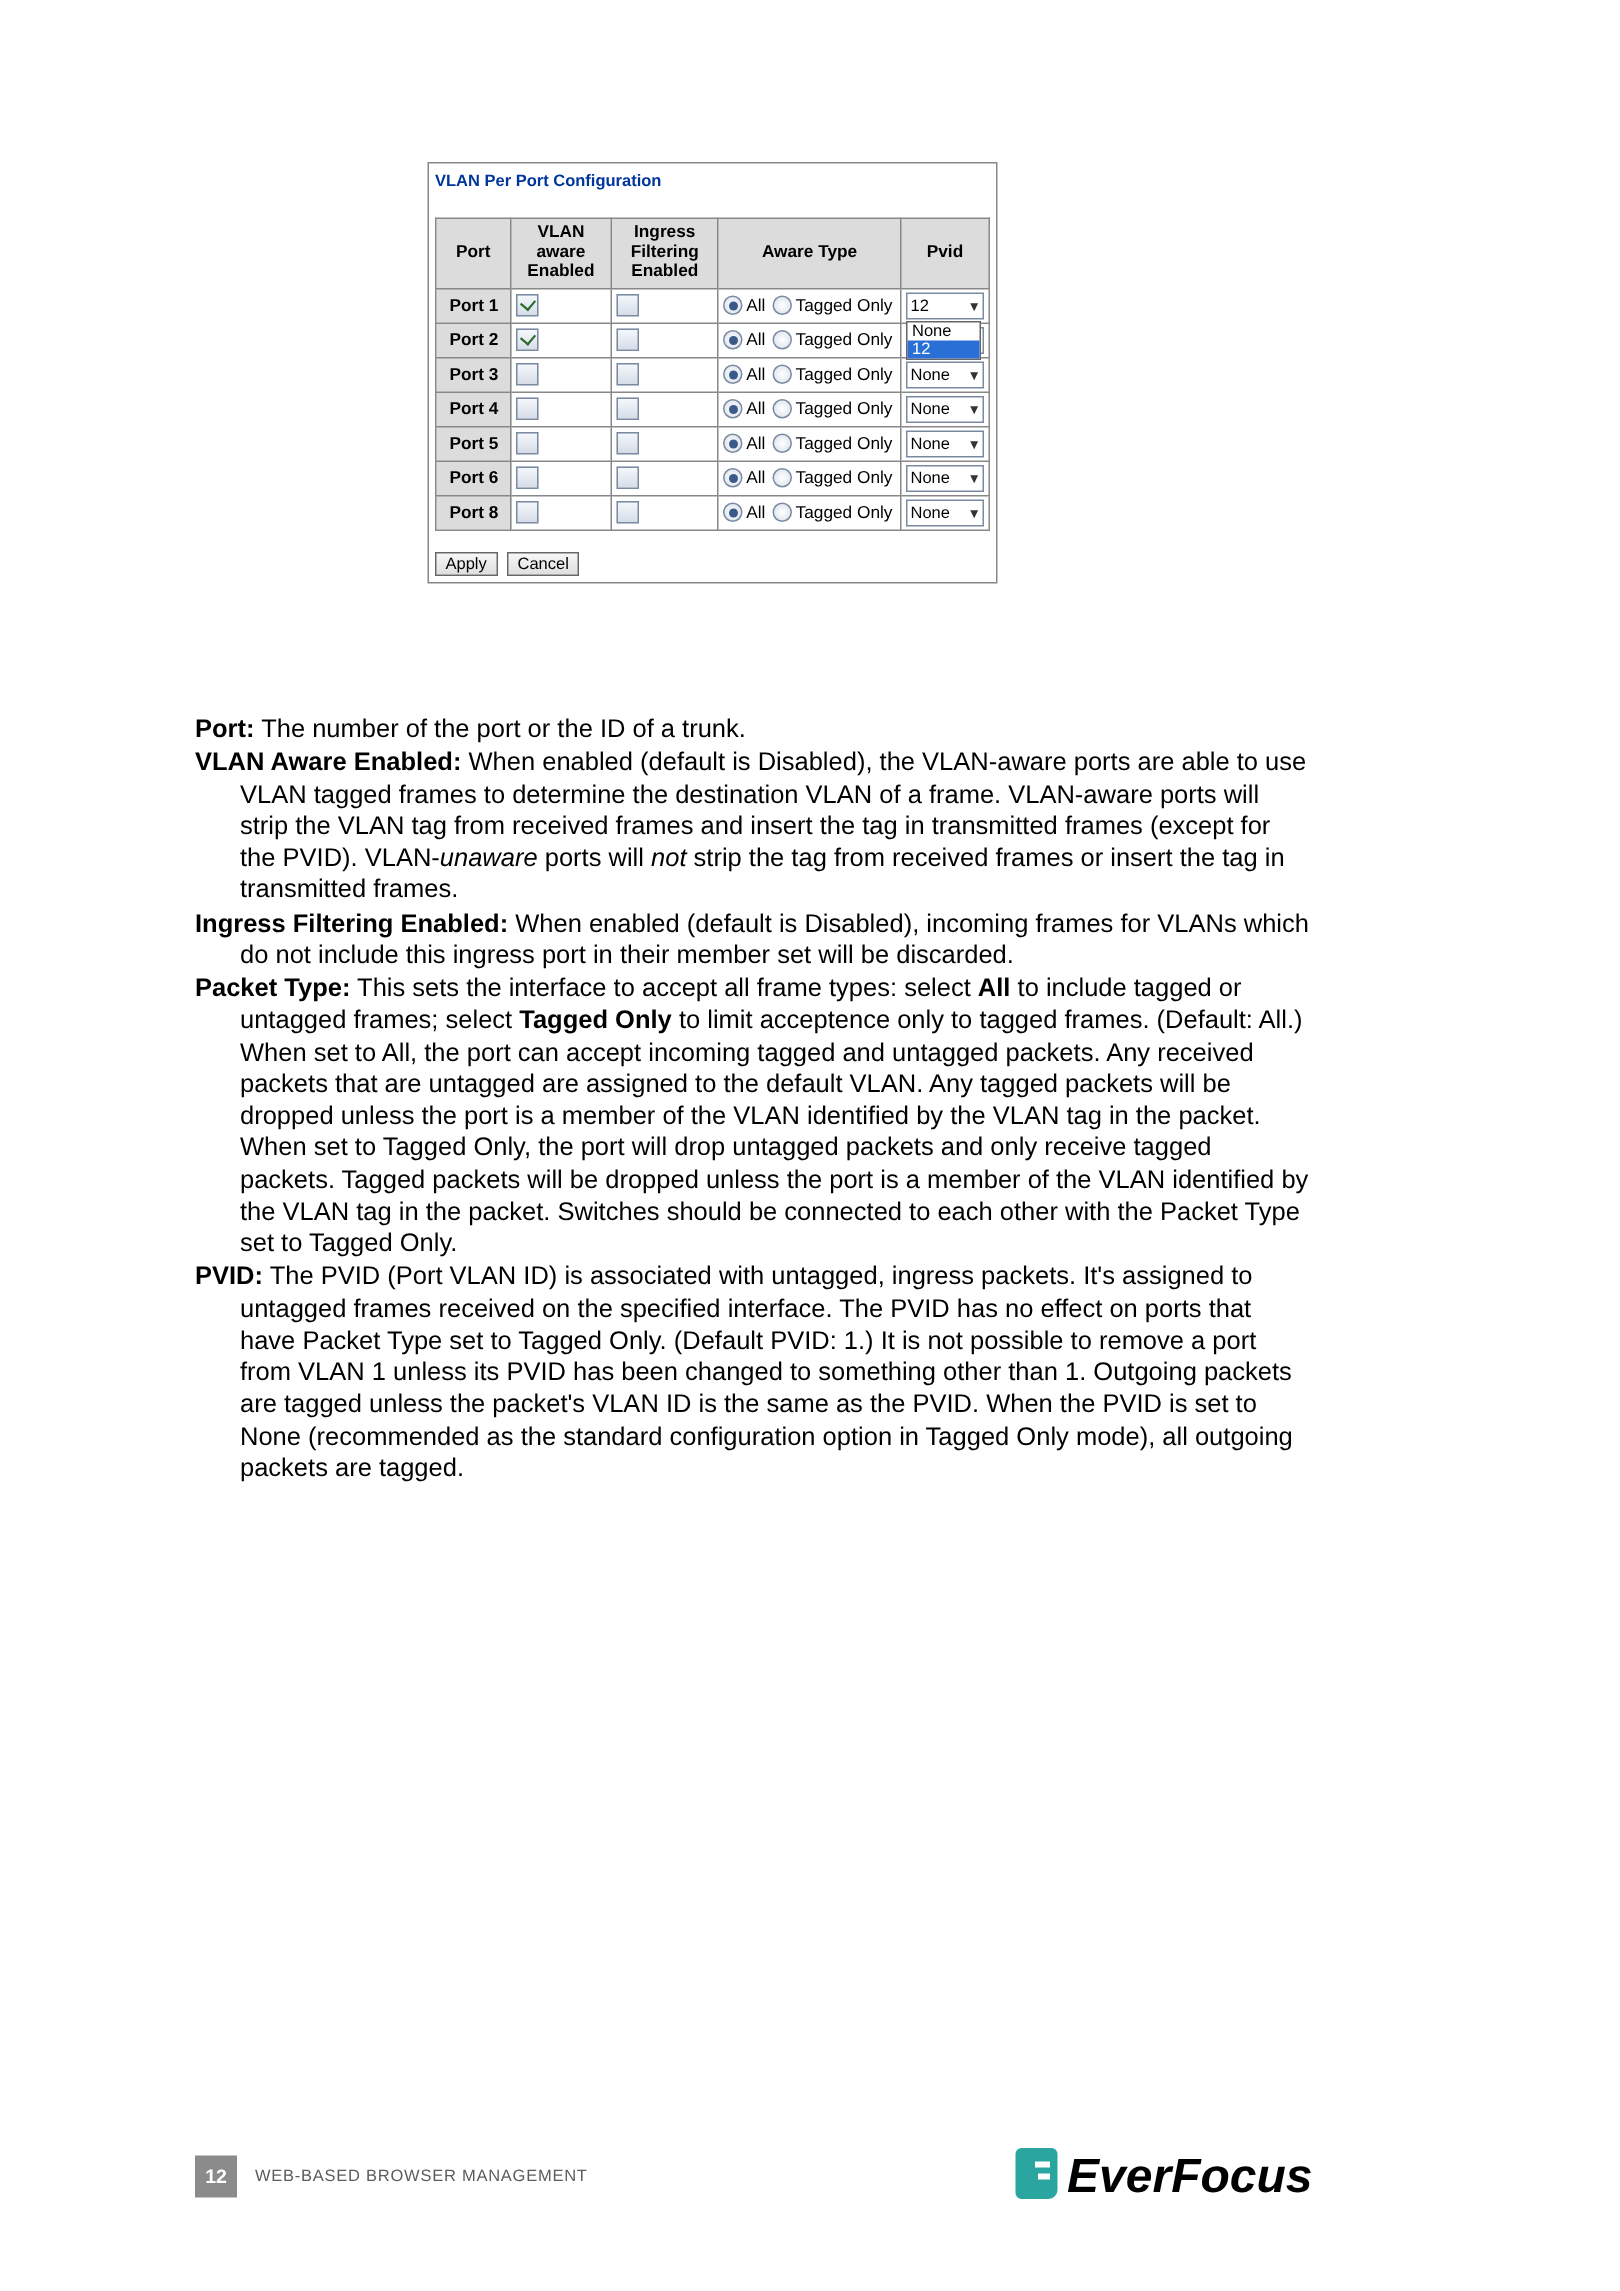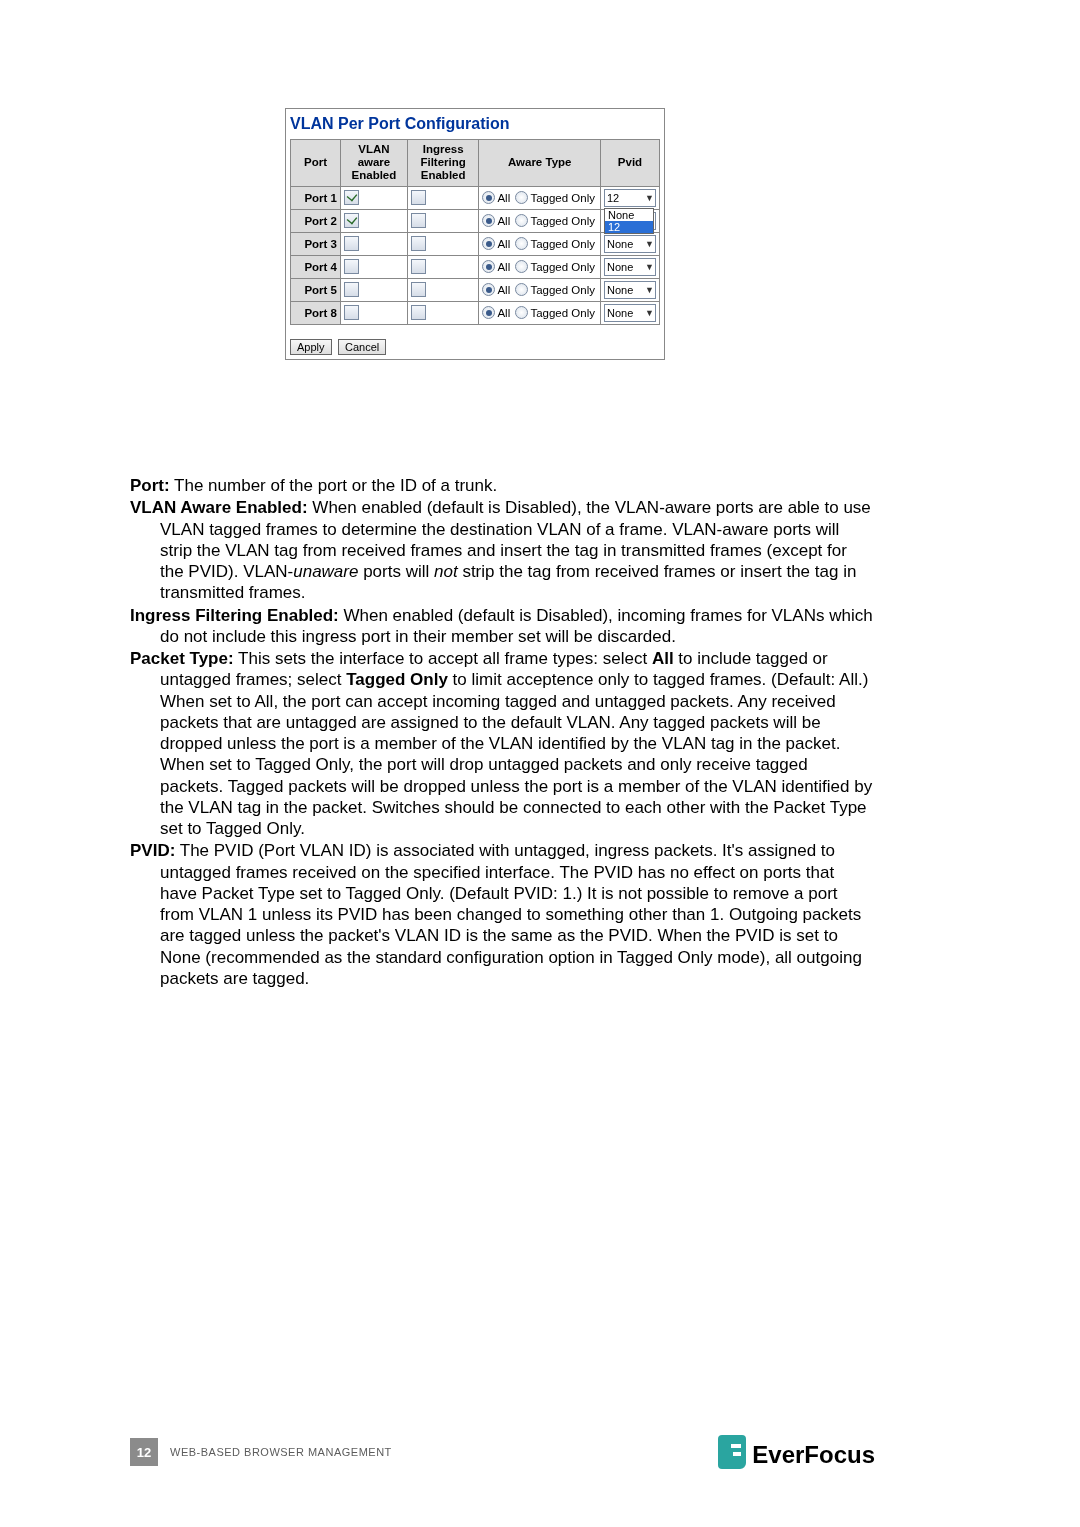--- a/index.html
+++ b/index.html
@@ -1,22 +1,22 @@
 <!DOCTYPE html>
 <html><head>
 <meta charset="utf-8">
 <style>
   html,body{margin:0;padding:0;background:#fff;font-family:Arial,Helvetica,sans-serif;color:#000}
   .page{width:1080px;height:1527px;position:relative;margin:0 auto}
   .screenshot{position:absolute;left:285px;top:108px;width:378px;border:1px solid #888}
-  .sc-title{color:#00359c;font-weight:bold;font-size:16px;padding:6px 4px 6px 4px;font-family:Arial}
+  .sc-title{color:#00359c;font-weight:bold;font-size:11px;padding:6px 4px 18px 4px;font-family:Arial}
   .tbl{border-collapse:collapse;width:calc(100% - 8px);margin:0 4px 8px 4px;font-size:11.5px}
   .tbl th{background:#dcdcdc;border:1px solid #888;padding:3px 4px;text-align:center;font-weight:bold;line-height:1.15}
   .tbl td{border:1px solid #888;padding:1px 3px;text-align:left;vertical-align:middle;height:20px}
-  .tbl td.port{background:#dcdcdc;font-weight:bold;text-align:right;padding-left:4px;width:42px}
+  .tbl td.port{background:#dcdcdc;font-weight:bold;text-align:center;padding-left:4px;width:42px}
   .cb{width:13px;height:13px;border:1px solid #7a8aa0;display:inline-block;background:linear-gradient(#f4f7fb,#d6dde8);position:relative;vertical-align:middle}
   .cb.checked::after{content:"";position:absolute;left:2px;top:-1px;width:8px;height:10px;border:solid #2a6b2a;border-width:0 2px 2px 0;transform:rotate(40deg) scale(.7)}
   .radio{width:11px;height:11px;border:1px solid #7a8aa0;border-radius:50%;display:inline-block;vertical-align:middle;background:radial-gradient(#fff,#d8e0ea);position:relative}
   .radio.sel::after{content:"";position:absolute;left:2.5px;top:2.5px;width:6px;height:6px;background:#3a5a8a;border-radius:50%}
   .pt{text-align:left;white-space:nowrap}
   .pt span.lbl{vertical-align:middle;margin:0 2px}
   .pvid-sel{width:48px;height:16px;font-size:11px;border:1px solid #7a8aa0;background:#fff;text-align:left;padding-left:2px;display:inline-flex;align-items:center;justify-content:space-between}
   .pvid-sel .arr{font-size:9px;color:#333;margin-right:1px}
   .pvid-open{position:relative}
   .pvid-open .dd{position:absolute;top:16px;left:0;width:48px;background:#fff;border:1px solid #666;font-size:11px;z-index:10}
@@ -24,21 +24,21 @@
   .pvid-open .dd .hi{background:#2a6fd6;color:#fff}
   .btnrow{padding:4px}
   .wbtn{font-size:11px;padding:1px 6px;border:1px solid #666;background:linear-gradient(#f7f7f7,#dedede);cursor:pointer;margin-right:2px}
   .body-text{position:absolute;left:130px;top:475px;width:745px;font-size:17px;line-height:1.25}
   .body-text p{margin:0 0 1px 0}
   .indent{padding-left:30px;text-indent:-30px}
   em{font-style:italic}
   .footer{position:absolute;left:130px;bottom:58px;width:745px;display:flex;align-items:center;justify-content:space-between}
   .pgbox{width:28px;height:28px;background:#8b8b8b;color:#fff;font-size:13px;display:flex;align-items:center;justify-content:center;font-weight:bold}
   .foot-label{font-size:11px;letter-spacing:.5px;color:#5c5c5c;margin-left:12px}
-  .logo{display:flex;align-items:flex-end;font-weight:bold;font-size:24px;font-family:Arial}
+  .logo{display:flex;align-items:flex-start;font-weight:bold;font-style:italic;font-size:32px;font-family:Arial}
   .logo .mark{width:28px;height:34px;background:#2aa5a0;border-radius:4px 4px 6px 4px;position:relative;margin-right:6px}
   .logo .mark::before{content:"";position:absolute;right:5px;top:9px;width:10px;height:4px;background:#fff}
   .logo .mark::after{content:"";position:absolute;right:5px;top:17px;width:8px;height:4px;background:#fff}
 </style>
 </head>
 <body>
 
 <div class="page">
 
   <div class="screenshot">
@@ -101,20 +101,30 @@
             <td class="port">Port 5</td>
             <td><span class="cb"></span></td>
             <td><span class="cb"></span></td>
             <td class="pt"><span class="radio sel"></span><span class="lbl">All</span> <span class="radio"></span><span class="lbl">Tagged Only</span></td>
             <td style="text-align: left;"><span class="pvid-sel">
                 <span>None</span>
                 <span class="arr">▼</span>
               </span></td>
           </tr>
           <tr>
+            <td class="port">Port 6</td>
+            <td><span class="cb"></span></td>
+            <td><span class="cb"></span></td>
+            <td class="pt"><span class="radio sel"></span><span class="lbl">All</span> <span class="radio"></span><span class="lbl">Tagged Only</span></td>
+            <td style="text-align: left;"><span class="pvid-sel">
+                <span>None</span>
+                <span class="arr">▼</span>
+              </span></td>
+          </tr>
+          <tr>
             <td class="port">Port 8</td>
             <td><span class="cb"></span></td>
             <td><span class="cb"></span></td>
             <td class="pt"><span class="radio sel"></span><span class="lbl">All</span> <span class="radio"></span><span class="lbl">Tagged Only</span></td>
             <td style="text-align: left;"><span class="pvid-sel">
                 <span>None</span>
                 <span class="arr">▼</span>
               </span></td>
           </tr>
         </tbody>

